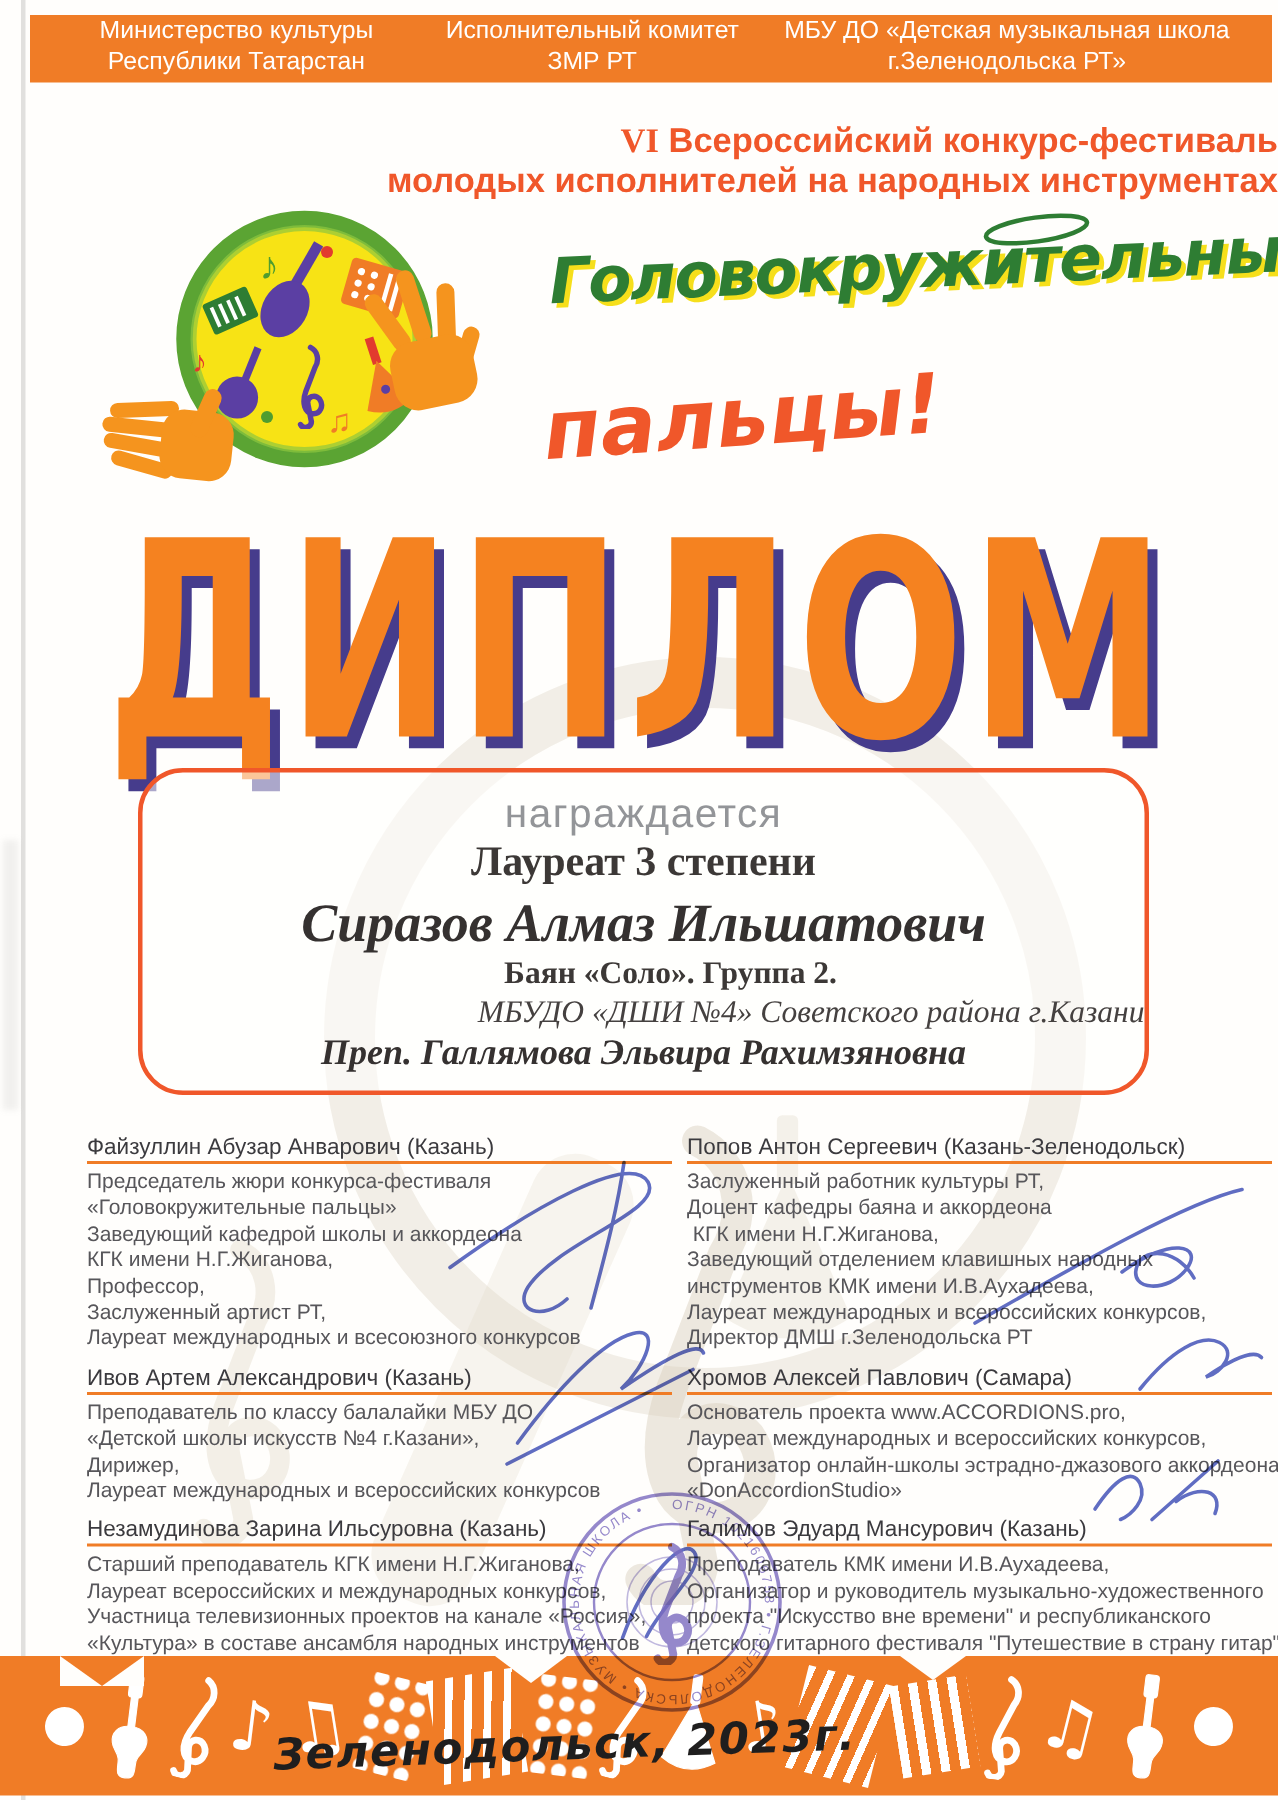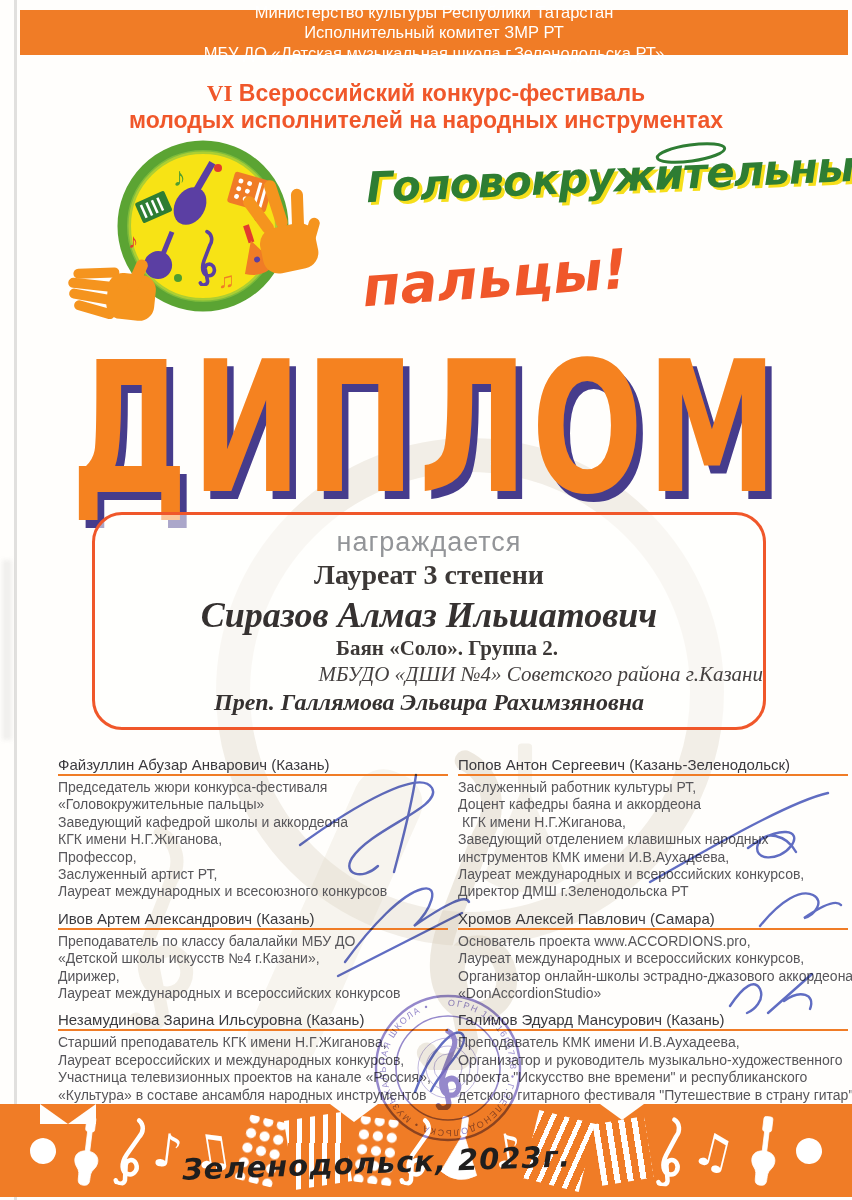--- a/index.html
+++ b/index.html
@@ -7,24 +7,24 @@
         font-family:"Liberation Sans",sans-serif;}
   
   .scan-edge{position:absolute;left:14px;top:0;width:3px;height:1200px;background:rgba(90,90,90,.18);}
   .scan-smudge{position:absolute;left:2px;top:560px;width:10px;height:180px;background:rgba(120,120,120,.10);filter:blur(2px);}
 
   
   .watermark{position:absolute;inset:0;z-index:0;pointer-events:none;}
 
   
   .top-band{position:absolute;left:20px;top:10px;width:828px;height:45px;background:var(--band_orange);
-            z-index:2;display:flex;flex-direction:column;justify-content:center;text-align:center;}
+            z-index:2;display:flex;flex-direction:row;justify-content:center;text-align:center;}
   .org-line{color:#fff;font-size:16.5px;line-height:20.5px;}
 
-  .festival{position:absolute;left:0;top:80px;width:852px;text-align:center;z-index:2;
+  .festival{position:absolute;left:0;top:80px;width:852px;text-align:right;z-index:2;
             color:var(--title_orange);font-weight:bold;font-size:23px;line-height:27px;}
   .festival .numeral{font-family:"Liberation Serif",serif;font-weight:bold;}
 
   
   .logo-wrap{position:absolute;left:58px;top:138px;width:305px;height:195px;z-index:2;}
   .script1{position:absolute;left:366px;top:152px;z-index:2;transform:rotate(-2.5deg);
            font-family:"DejaVu Sans",sans-serif;font-style:italic;font-weight:bold;font-size:42px;
            letter-spacing:-1px;color:var(--script_green);text-shadow:3px 3px 0 var(--script_yellow);}
   .script2{position:absolute;left:362px;top:246px;z-index:2;transform:rotate(-4deg);
            font-family:"DejaVu Sans",sans-serif;font-style:italic;font-weight:bold;font-size:55px;

